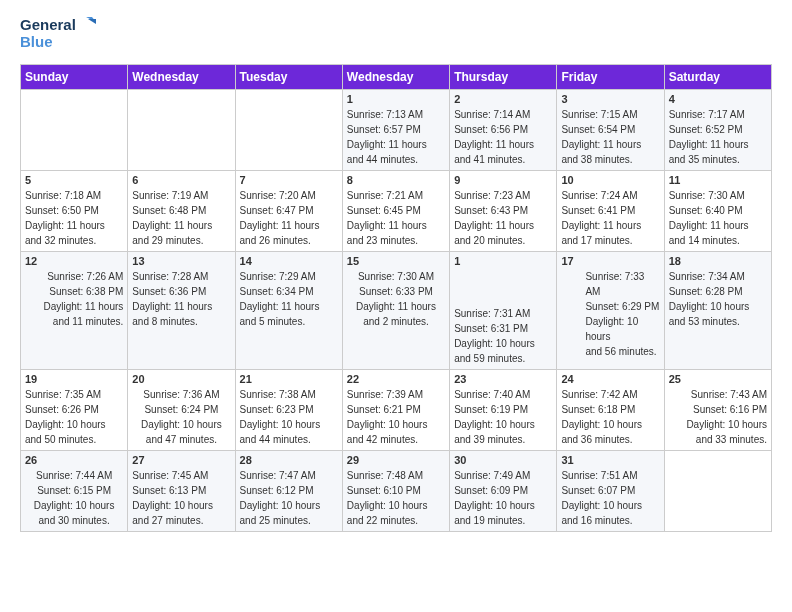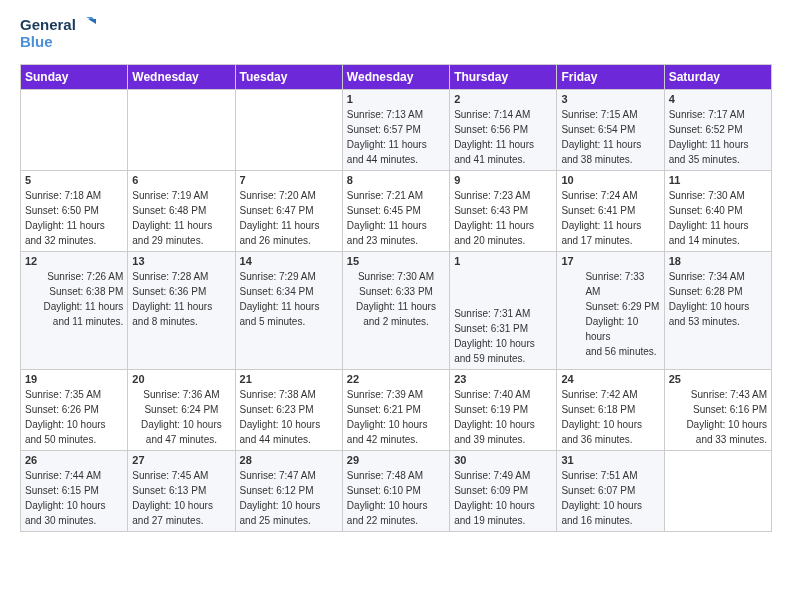--- a/index.html
+++ b/index.html
@@ -296,21 +296,21 @@
             <span class="day-number">25</span>
             <div class="day-info" style="white-space: pre-line; text-align: right;">Sunrise: 7:43 AM
 Sunset: 6:16 PM
 Daylight: 10 hours
 and 33 minutes.</div>
           </td>
         </tr>
         <tr>
           <td>
             <span class="day-number">26</span>
-            <div class="day-info" style="white-space: pre-line;">Sunrise: 7:44 AM
+            <div class="day-info" style="white-space: pre-line; text-align: center;">Sunrise: 7:44 AM
 Sunset: 6:15 PM
 Daylight: 10 hours
 and 30 minutes.</div>
           </td>
           <td>
             <span class="day-number">27</span>
             <div class="day-info" style="white-space: pre-line;">Sunrise: 7:45 AM
 Sunset: 6:13 PM
 Daylight: 10 hours
 and 27 minutes.</div>

